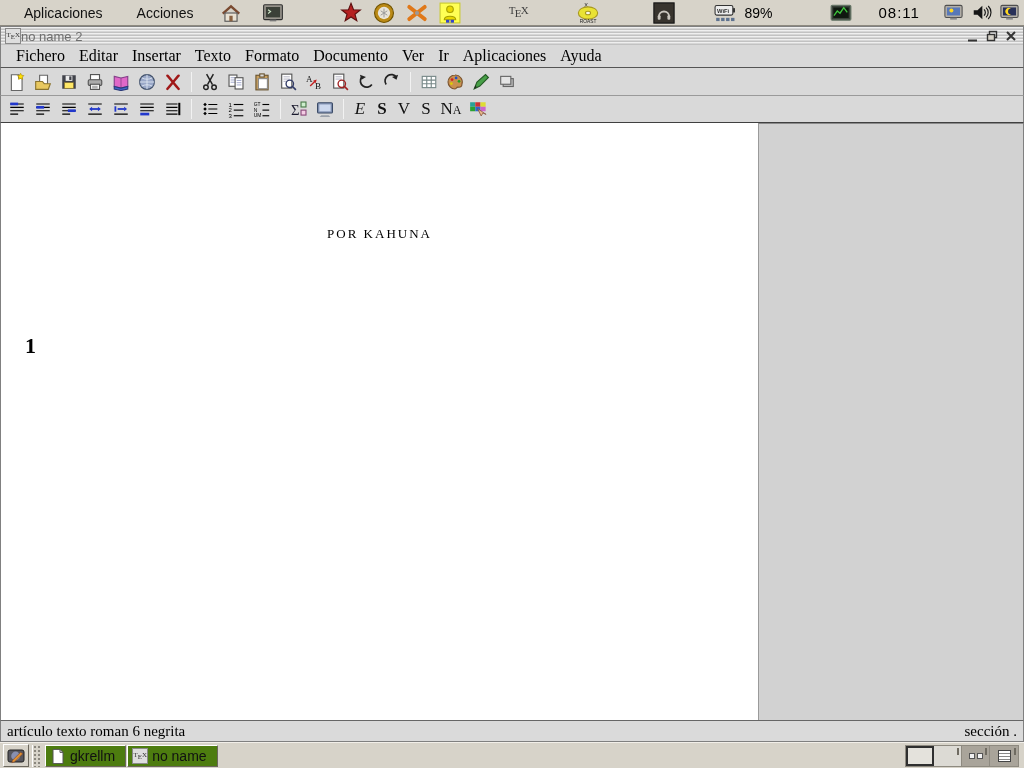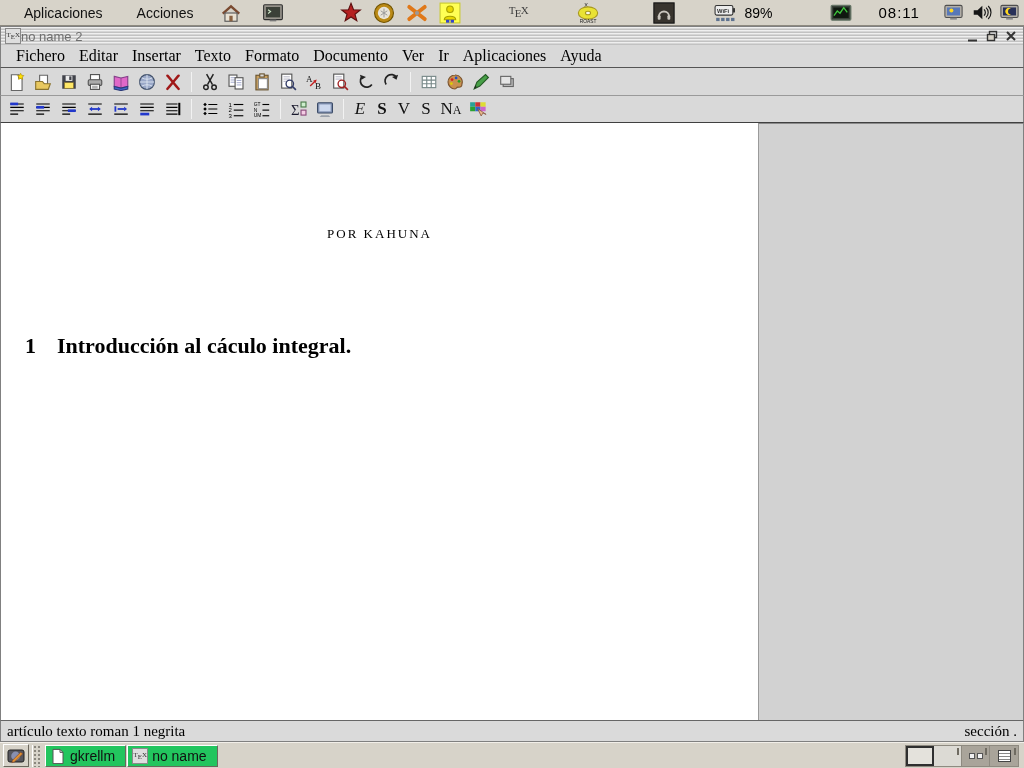--- a/index.html
+++ b/index.html
@@ -71,21 +71,21 @@
     font-family:"Liberation Serif","DejaVu Serif",serif;font-size:15px;padding:0 6px}
   #status-left{flex:1}
   #status-right{flex:none}
 
   
   #panel-bottom{height:26px;flex:none;background:#d7d3c9;border-top:1px solid #f2efe9;display:flex;align-items:center;padding:0 3px}
   .appletbtn{width:26px;height:23px;border:1px solid;border-color:#fff #6b675d #6b675d #fff;background:#d7d3c9}
   .appletbtn .icon{width:20px;height:20px}
   #handle{width:10px;height:22px;margin:0 3px;background-image:radial-gradient(#8a877e 1px,transparent 1.2px);background-size:4px 4px;border-left:1px solid #fff}
   .taskbtn{height:22px;padding:0 10px 0 4px;display:flex;align-items:center;gap:4px;font-size:14px;color:#111;
-    border:1px solid;border-color:#fff #6b675d #6b675d #fff;background:#22c55e}
+    border:1px solid;border-color:#fff #6b675d #6b675d #fff;background:#4d7c0f}
   .taskbtn .icon{width:16px;height:16px}
   #pager{margin-left:auto;margin-right:2px;display:flex;border:1px solid #8e8a80;background:#c8c4ba}
   .pcell{width:28px;height:20px;background:#dcdad4;border-right:1px solid #8e8a80;position:relative;display:flex;align-items:center;justify-content:center;gap:2px}
   .pcell:last-child{border-right:0}
   .pcell.pactive{outline:2px solid #2f2f2f;outline-offset:-2px;background:#e4e2dc}
   .pcell.pdim{background:#a9a49a}
   .pcell:not(:first-child)::after{content:"";position:absolute;right:2px;top:2px;width:2px;height:7px;background:#6f6b61}
   .pwin.box{width:6px;height:6px;background:#f2f2f2;border:1px solid #555}
   .pwin.lines{width:13px;height:12px;border:1px solid #444;background:
     linear-gradient(#fff 0 2px,#888 2px 3px,#fff 3px 5px,#888 5px 6px,#fff 6px 8px,#888 8px 9px,#fff 9px 100%)}
@@ -600,28 +600,27 @@
         </svg>
       </span>
     </button>
   </div>
 
 <div id="work">
   <div id="paper">
     <div id="doc-author">POR KAHUNA</div>
     <div id="doc-section">
       <span class="secnum">1</span>
-      <span>Introducción al cáculo integral.</span>
     </div>
   </div>
   <div id="outside"></div>
 </div>
 
 <div id="statusbar">
-  <span id="status-left">artículo texto roman 1 negrita</span>
+  <span id="status-left">artículo texto roman 6 negrita</span>
   <span id="status-right">sección .</span>
 </div>
 
 <div id="panel-bottom">
   <span id="applets" style="display:flex">
       <button class="appletbtn pl-note">
         <span class="icon">
           <svg viewBox="0 0 20 20" xmlns="http://www.w3.org/2000/svg">
             <rect x="2" y="4" width="16" height="12" rx="2" fill="#56565e" stroke="#222"></rect>
             <circle cx="9.6" cy="10" r="4.4" fill="#8890b0"></circle>

